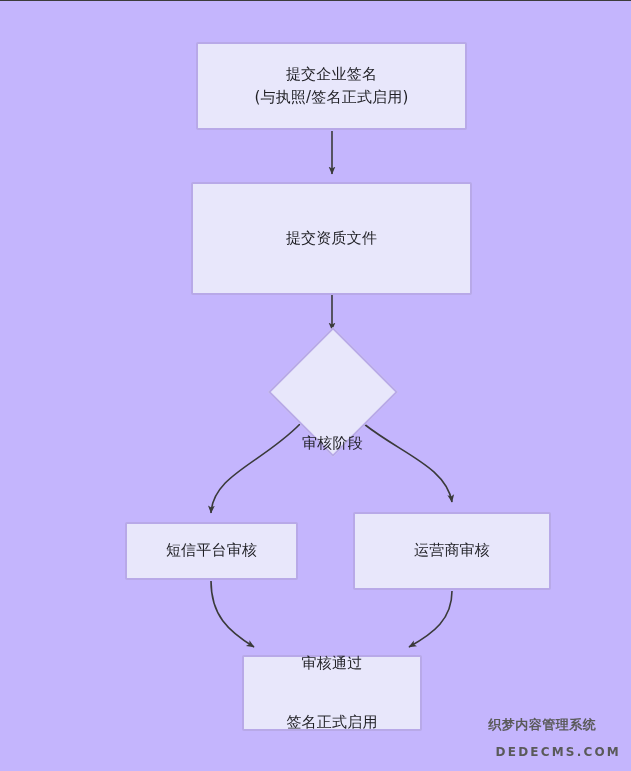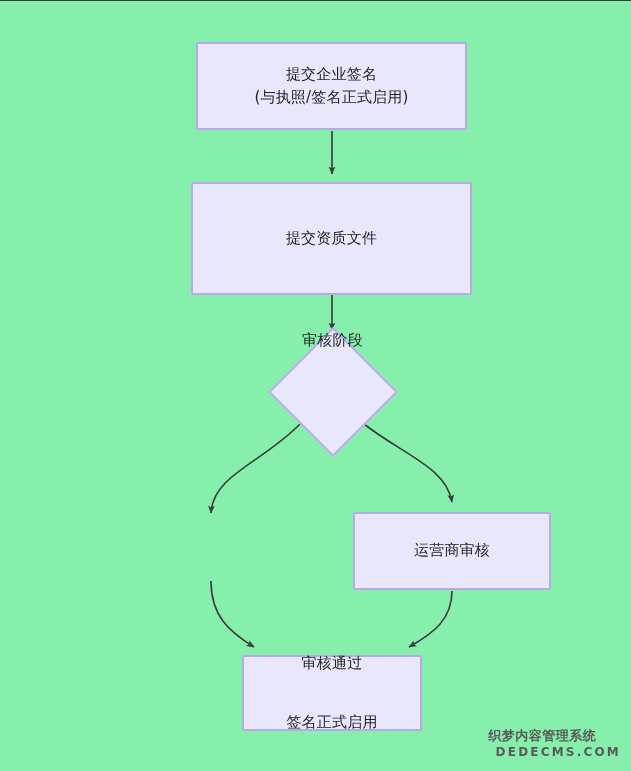--- a/index.html
+++ b/index.html
@@ -4,21 +4,21 @@
 <style>
   html, body {
     margin: 0;
     padding: 0;
     background: #ffffff;
   }
   #canvas {
     position: relative;
     width: 631px;
     height: 771px;
-    background: #86efac;
+    background: #c4b5fd;
     border-top: 1px solid #3c3c3c;
     box-sizing: border-box;
     overflow: hidden;
     font-family: "DejaVu Sans", "Liberation Sans", sans-serif;
   }
   #edge-layer {
     position: absolute;
     left: 0;
     top: 0;
     width: 631px;
@@ -43,21 +43,21 @@
     border: 2px solid #b8a9e8;
     border-radius: 2px;
   }
   .node-line {
     display: block;
     white-space: nowrap;
   }
   .diamond-wrap {
     position: absolute;
     display: flex;
-    align-items: flex-start;
+    align-items: flex-end;
     justify-content: center;
   }
   .diamond-shape {
     position: absolute;
     left: 50%;
     top: 50%;
     width: 92px;
     height: 92px;
     margin-left: -46px;
     margin-top: -46px;
@@ -89,21 +89,21 @@
     letter-spacing: 0.5px;
     line-height: 1.2;
     text-align: center;
   }
   #watermark .wm-en {
     display: block;
     font-size: 12px;
     font-weight: bold;
     letter-spacing: 2.2px;
     line-height: 1.2;
-    margin-top: 1px;
+    margin-top: 12px;
     padding-left: 32px;
   }
 </style>
 </head>
 <body>
 
 <div id="canvas">
 
   <svg id="edge-layer" viewBox="0 0 631 771" width="631" height="771">
     <defs>
@@ -132,20 +132,23 @@
 
   <div class="node rect" style="left:191px; top:181px; width:281px; height:113px;">
     <span class="node-line">提交资质文件</span>
   </div>
 
   <div class="diamond-wrap" style="left:267px; top:330px; width:131px; height:122px;">
     <span class="diamond-shape"></span>
     <span class="diamond-label">审核阶段</span>
   </div>
 
+  <div class="node rect" style="left:125px; top:521px; width:173px; height:58px;">
+    <span class="node-line">短信平台审核</span>
+  </div>
 
   <div class="node rect" style="left:353px; top:511px; width:198px; height:78px;gap:32px;">
     <span class="node-line">运营商审核</span>
   </div>
 
   <div class="node rect" style="left:242px; top:654px; width:180px; height:76px;gap:35px;">
     <span class="node-line">审核通过</span>
     <span class="node-line">签名正式启用</span>
   </div>
 

